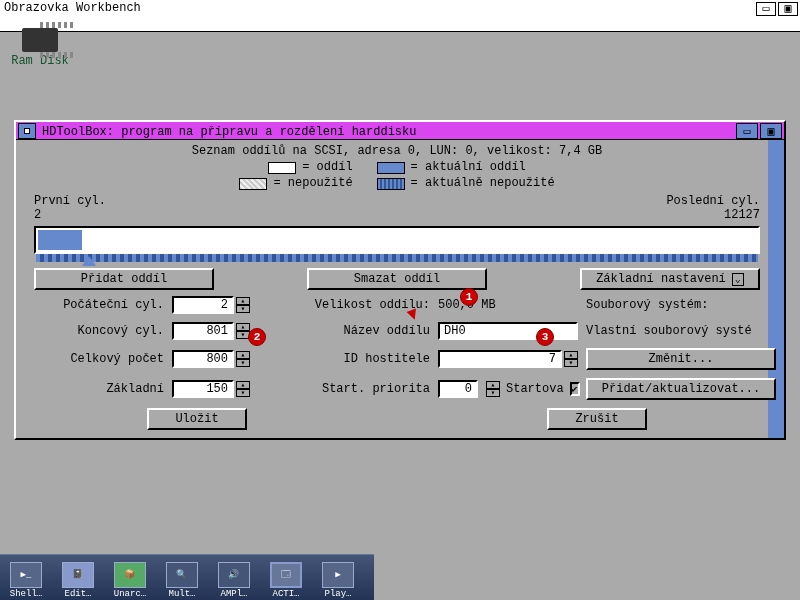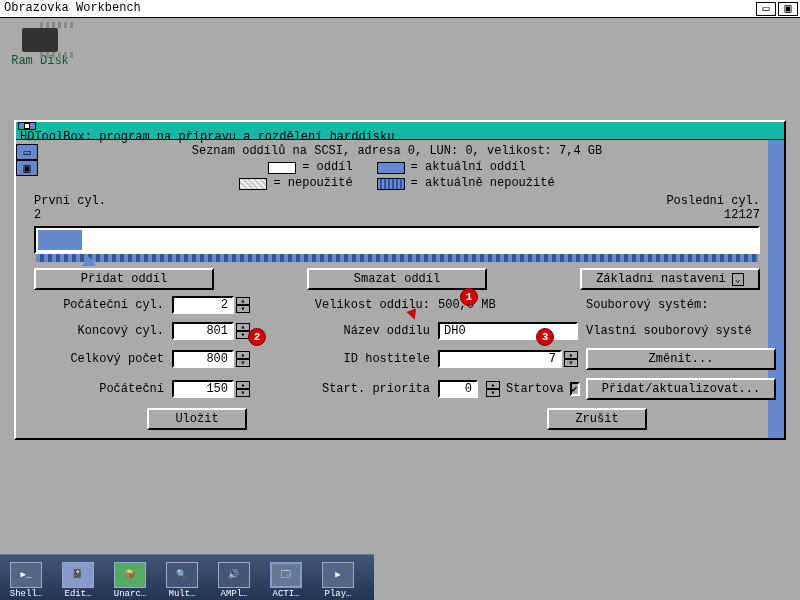--- a/index.html
+++ b/index.html
@@ -9,21 +9,21 @@
     font-family: "Courier New", monospace;
     font-size: 12px;
     font-weight: bold;
     color: #000;
     position: relative;
     overflow: hidden;
   }
   
   .menubar {
     position: absolute; top: 0; left: 0; right: 0;
-    height: 18px; background: #fff;
+    height: 32px; background: #fff;
     border-bottom: 1px solid #000;
     padding-left: 4px;
     line-height: 16px;
   }
   .menubar-right {
     position: absolute; right: 2px; top: 2px;
     display: flex; gap: 2px;
   }
   .menubar-btn {
     width: 20px; height: 14px;
@@ -51,24 +51,23 @@
   .chip::after { bottom: -6px; }
   
   .window {
     position: absolute; left: 14px; top: 120px;
     width: 772px;
     background: #aaa;
     border: 2px solid #fff;
     border-right-color: #000; border-bottom-color: #000;
   }
   .titlebar {
-    height: 18px; background: #14b8a6;
-    display: flex; align-items: flex-start;
+    height: 18px; background: #d946ef;
+    display: flex; align-items: flex-end;
     border-bottom: 1px solid #000;
-    flex-direction: column;
   }
   .titlebar .close-gad {
     width: 18px; height: 16px; background: #6688cc;
     border: 1px solid #000; margin: 0 2px;
     display:flex;align-items:center;justify-content:center;
   }
   .titlebar .close-gad span {
     width:6px;height:6px;border:1px solid #000;background:#fff;
   }
   .titlebar .title-text { color:#000; font-weight: normal; padding-left:4px; }
@@ -330,21 +329,21 @@
       <div class="lbl">ID hostitele</div>
       <div class="field">
         <input class="text-input" style="text-align: right;" value="7">
         <div class="spinner">
             <div class="spin">▴</div>
             <div class="spin">▾</div>
           </div>
       </div>
       <div class="amiga-btn small">Změnit...</div>
 
-      <div class="lbl">Počáteční</div>
+      <div class="lbl">Základní</div>
       <div class="field" style="position:relative;">
         <input class="num-input" value="150" style="">
         <div class="spinner">
             <div class="spin">▴</div>
             <div class="spin">▾</div>
           </div>
       </div>
       <div class="lbl">Start. priorita</div>
       <div class="field" style="gap:6px;">
         <input class="num-input" style="width: 40px;" value="0">

